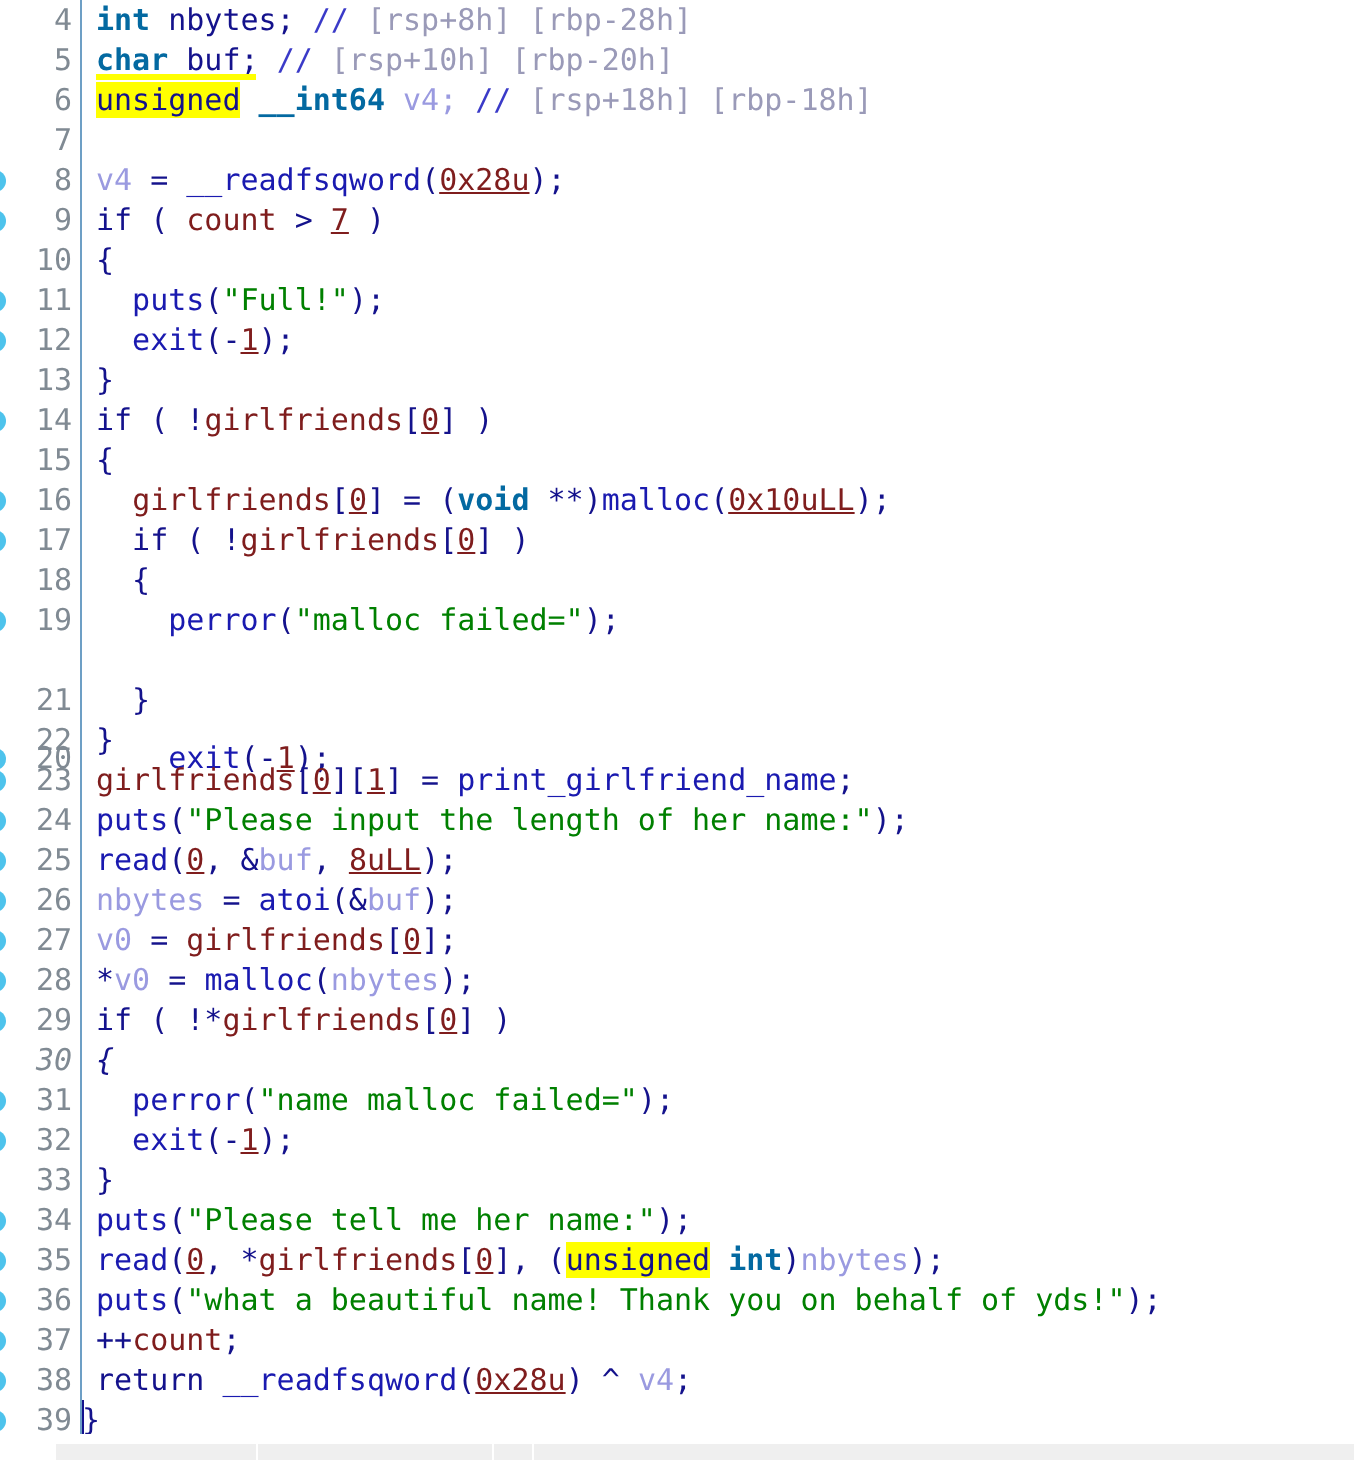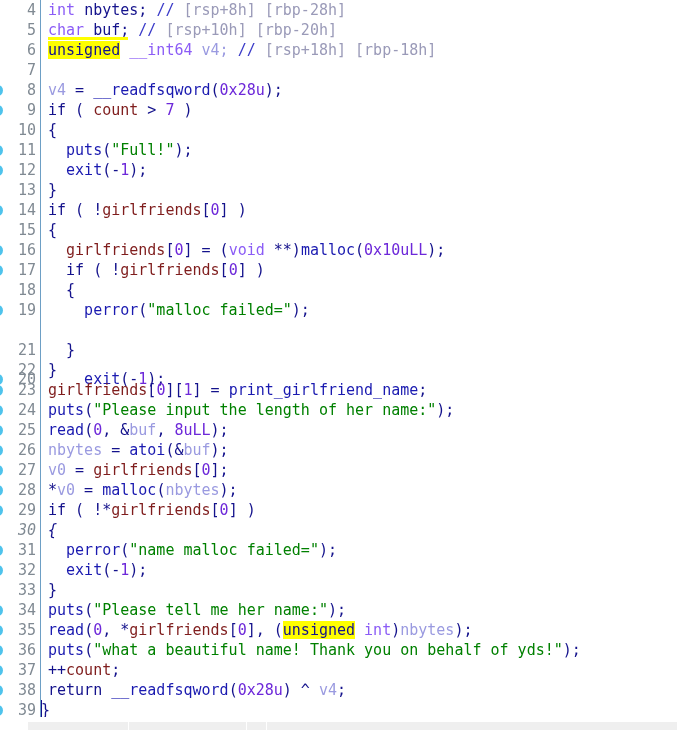--- a/index.html
+++ b/index.html
@@ -74,26 +74,26 @@
   .code-text {
     position: absolute;
     left: 48px;
     top: 0;
     line-height: 20px;
   }
 
   
   .t-plain  { color: #14128c; }              
   .t-kw     { color: #14128c; font-weight: normal; } 
-  .t-type   { color: #8b5cf6; }              
+  .t-type   { color: #0369a1; font-weight: bold; }              
   .t-fn     { color: #1a1ab0; }              
   .t-glob   { color: #7f1d1d; }              
   .t-lvar   { color: #9a9ae0; }              
   .t-str    { color: #008000; }              
-  .t-num    { color: #6d28d9; }              
+  .t-num    { color: #7f1d1d; text-decoration: underline; }              
   .t-cmt    { color: #3a3ac8; }              
   .t-cmt2   { color: #9a9ab8; }              
   .t-hl     { background: #ffff00; color: #14128c; }
 
   
   .underline-marker {
     position: absolute;
     background: #ffff00;
     height: 3px;
   }

